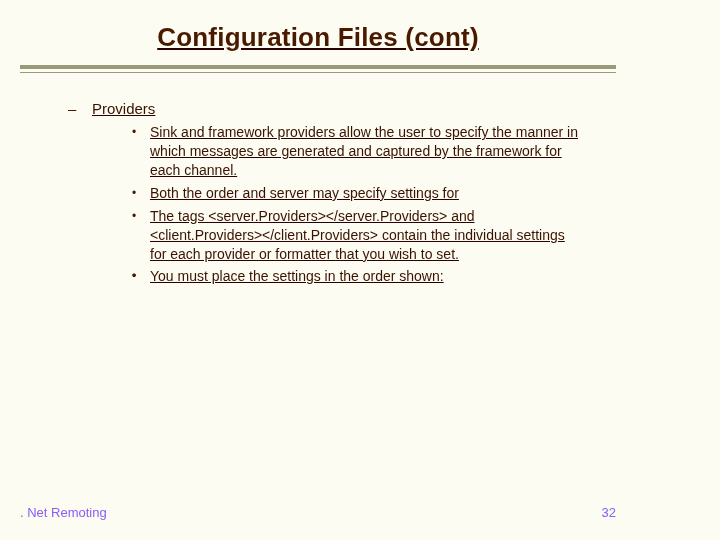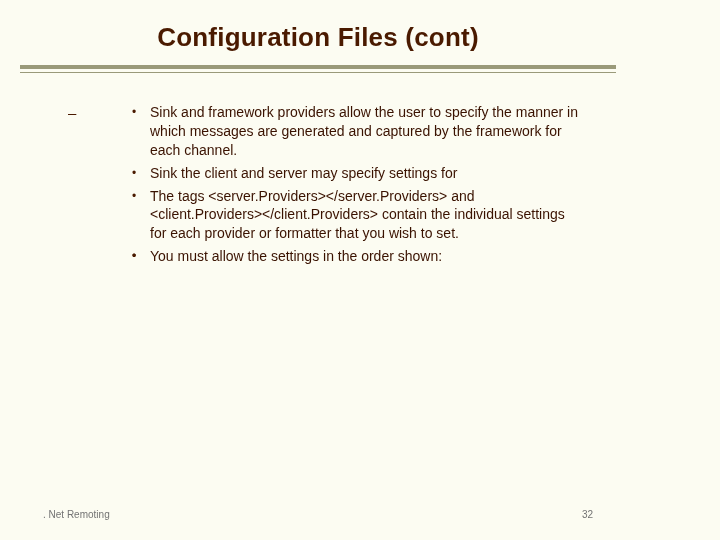--- a/index.html
+++ b/index.html
@@ -10,20 +10,21 @@
     background: #fcfcf2;
     font-family: Verdana, Geneva, sans-serif;
     color: #2a0000;
     overflow: hidden;
   }
   .slide {
     position: relative;
     width: 636px;
     height: 540px;
     box-sizing: border-box;
+    text-decoration: underline;
   }
   .title {
     text-align: center;
     font-weight: bold;
     font-size: 26px;
     color: #4a1a00;
     padding-top: 22px;
     padding-bottom: 12px;
     letter-spacing: 0.2px;
   }
@@ -71,23 +72,23 @@
     left: 40px;
     top: 1px;
     color: #4a1a00;
     font-size: 12px;
   }
   .footer {
     position: absolute;
     bottom: 20px;
     left: 0;
     right: 0;
-    padding: 0 43px;
-    font-size: 10px;
-    color: #737373;
+    padding: 0 20px;
+    font-size: 13px;
+    color: #8b5cf6;
   }
   .footer .left {
     float: left;
   }
   .footer .right {
     float: right;
   }
 </style>
 </head>
 <body>
@@ -95,39 +96,40 @@
 <div class="slide">
   <div class="title">Configuration Files (cont)</div>
   <div class="rule">
     <div class="thick"></div>
     <div class="thin"></div>
   </div>
 
   <div class="body">
     <div class="level1">
       <span class="dash">–</span>
+      <div class="level1-heading">Providers</div>
 
       <div class="level2">
         <span class="bullet">•</span>
         <span>Sink and framework providers allow the user to specify the manner in which messages are generated and captured by the framework for each channel.</span>
       </div>
       <div class="level2">
         <span class="bullet">•</span>
-        <span>Sink the client and server may specify settings for</span>
+        <span>Both the order and server may specify settings for</span>
       </div>
       <div class="level2">
         <span class="bullet">•</span>
         <span>The tags &lt;server.Providers&gt;&lt;/server.Providers&gt; and &lt;client.Providers&gt;&lt;/client.Providers&gt; contain the individual settings for each provider or formatter that you wish to set.</span>
       </div>
       <div class="level2">
         <span class="bullet">•</span>
       </div>
       <div class="level2">
         <span class="bullet">•</span>
-        <span>You must allow the settings in the order shown:</span>
+        <span>You must place the settings in the order shown:</span>
       </div>
     </div>
   </div>
 
   <div class="footer">
     <span class="left">. Net Remoting</span>
     <span class="right">32</span>
   </div>
 </div>
 

